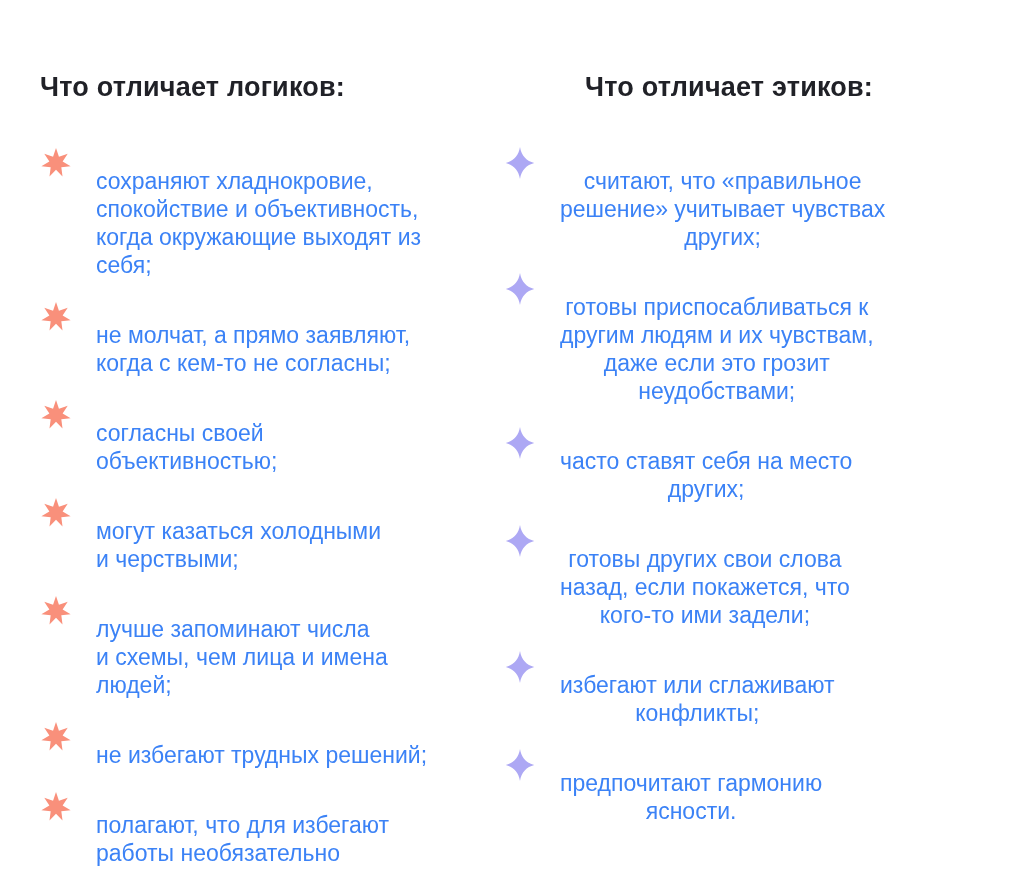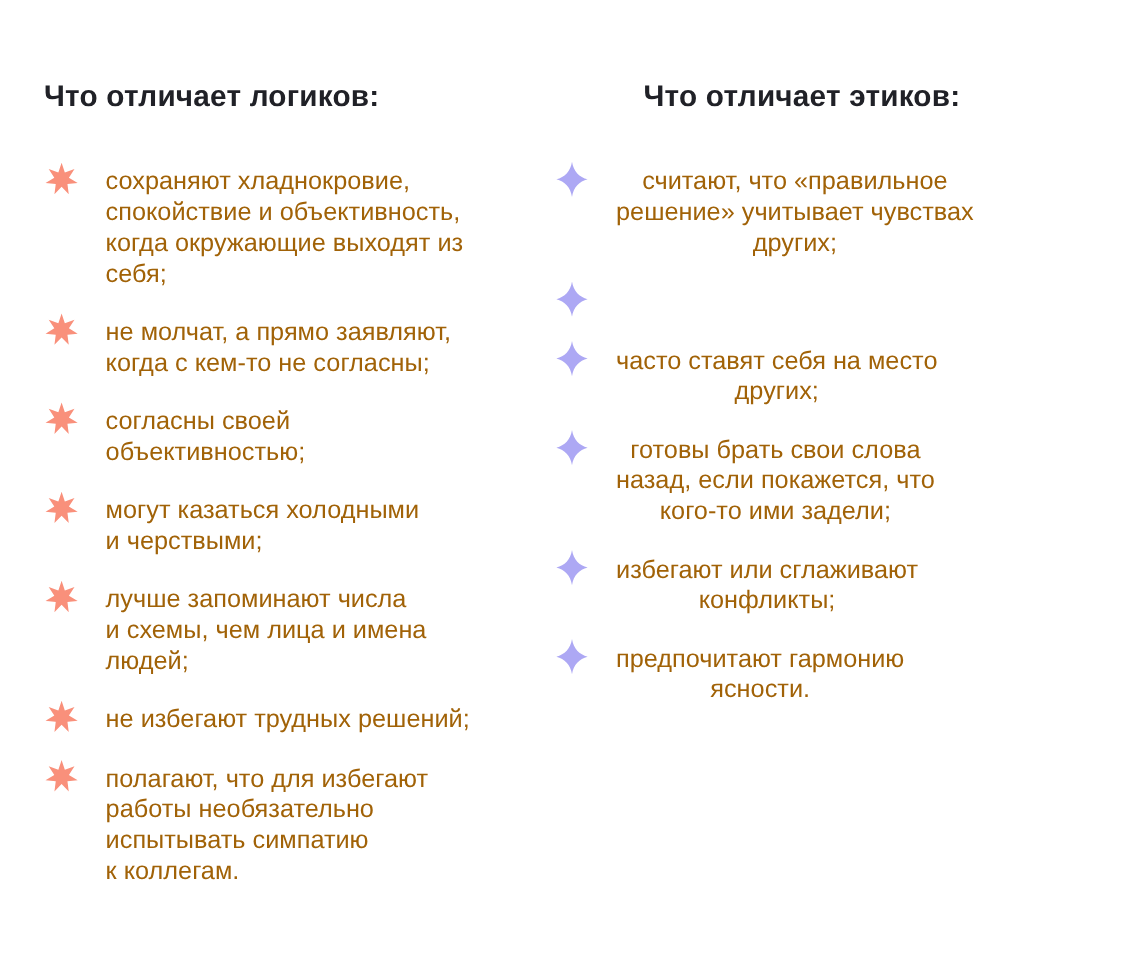--- a/index.html
+++ b/index.html
@@ -46,22 +46,23 @@
     margin-top: -3px;
   }
   .bullet svg {
     display: block;
     width: 32px;
     height: 32px;
   }
   .trait-text {
     font-size: 23px;
     line-height: 28px;
-    color: #a16207;
+    color: #3b82f6;
     white-space: pre-line;
+    margin-top: 17px;
   }
 </style>
 </head>
 <body>
 
 <main class="page">
   <section class="col col-left">
     <h2 class="col-title">Что отличает логиков:</h2>
     <ul class="trait-list">
         <li class="trait">
@@ -145,37 +146,41 @@
           <div class="trait-text">считают, что «правильное
 решение» учитывает чувствах
 других;</div>
         </li>
         <li class="trait">
           <span class="bullet" style="color: rgb(173, 168, 244);">
   <svg viewBox="0 0 32 36" xmlns="http://www.w3.org/2000/svg" aria-hidden="true">
     <path fill="currentColor" d="M16 0 C17.6 10 23.5 15.8 32 18 C23.5 20.2 17.6 26 16 36 C14.4 26 8.5 20.2 0 18 C8.5 15.8 14.4 10 16 0 Z"></path>
   </svg>
 </span>
+          <div class="trait-text">готовы приспосабливаться к
+другим людям и их чувствам,
+даже если это грозит
+неудобствами;</div>
         </li>
         <li class="trait">
           <span class="bullet" style="color: rgb(173, 168, 244);">
   <svg viewBox="0 0 32 36" xmlns="http://www.w3.org/2000/svg" aria-hidden="true">
     <path fill="currentColor" d="M16 0 C17.6 10 23.5 15.8 32 18 C23.5 20.2 17.6 26 16 36 C14.4 26 8.5 20.2 0 18 C8.5 15.8 14.4 10 16 0 Z"></path>
   </svg>
 </span>
           <div class="trait-text">часто ставят себя на место
 других;</div>
         </li>
         <li class="trait">
           <span class="bullet" style="color: rgb(173, 168, 244);">
   <svg viewBox="0 0 32 36" xmlns="http://www.w3.org/2000/svg" aria-hidden="true">
     <path fill="currentColor" d="M16 0 C17.6 10 23.5 15.8 32 18 C23.5 20.2 17.6 26 16 36 C14.4 26 8.5 20.2 0 18 C8.5 15.8 14.4 10 16 0 Z"></path>
   </svg>
 </span>
-          <div class="trait-text">готовы брать свои слова
+          <div class="trait-text">готовы других свои слова
 назад, если покажется, что
 кого-то ими задели;</div>
         </li>
         <li class="trait">
           <span class="bullet" style="color: rgb(173, 168, 244);">
   <svg viewBox="0 0 32 36" xmlns="http://www.w3.org/2000/svg" aria-hidden="true">
     <path fill="currentColor" d="M16 0 C17.6 10 23.5 15.8 32 18 C23.5 20.2 17.6 26 16 36 C14.4 26 8.5 20.2 0 18 C8.5 15.8 14.4 10 16 0 Z"></path>
   </svg>
 </span>
           <div class="trait-text">избегают или сглаживают

